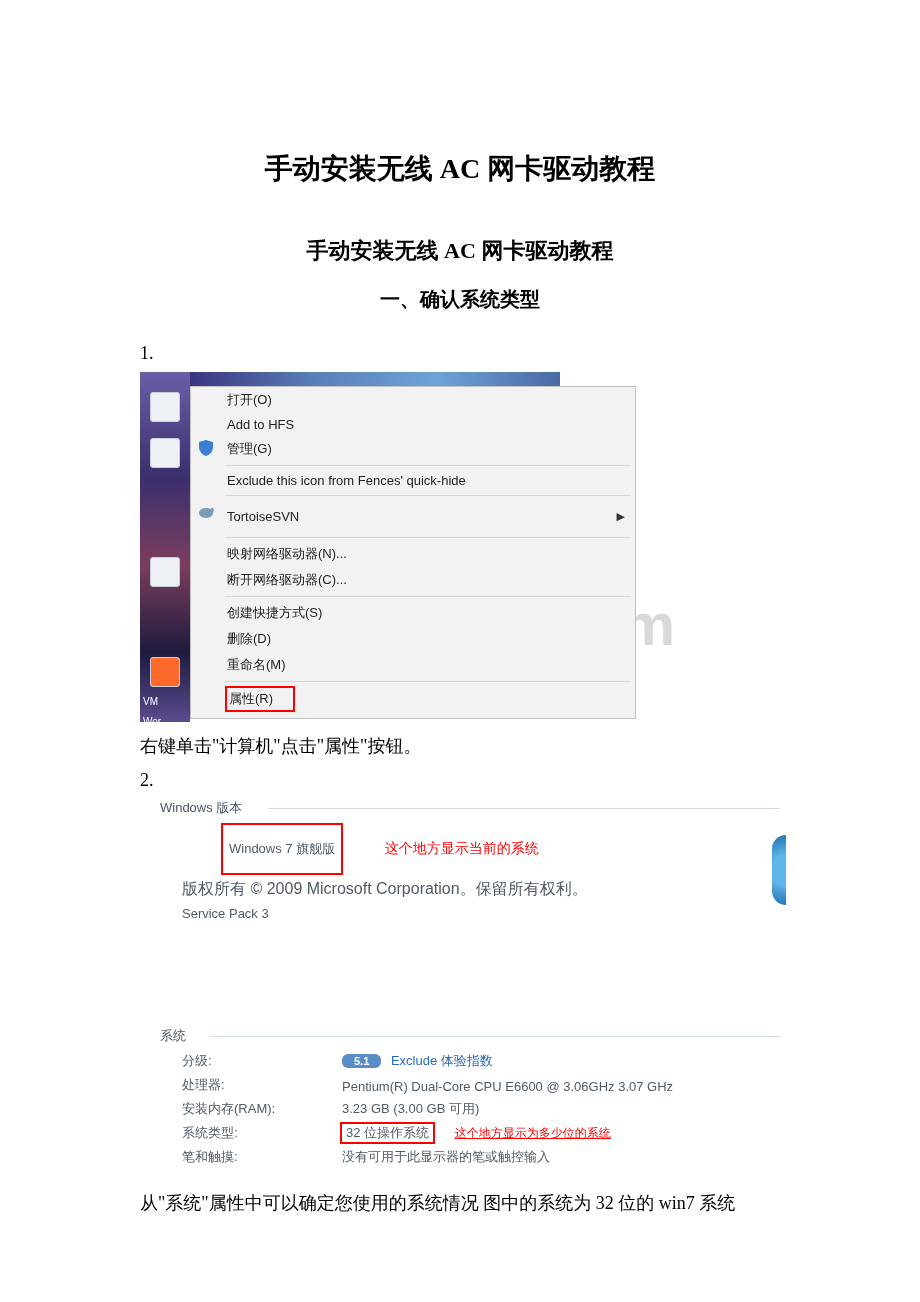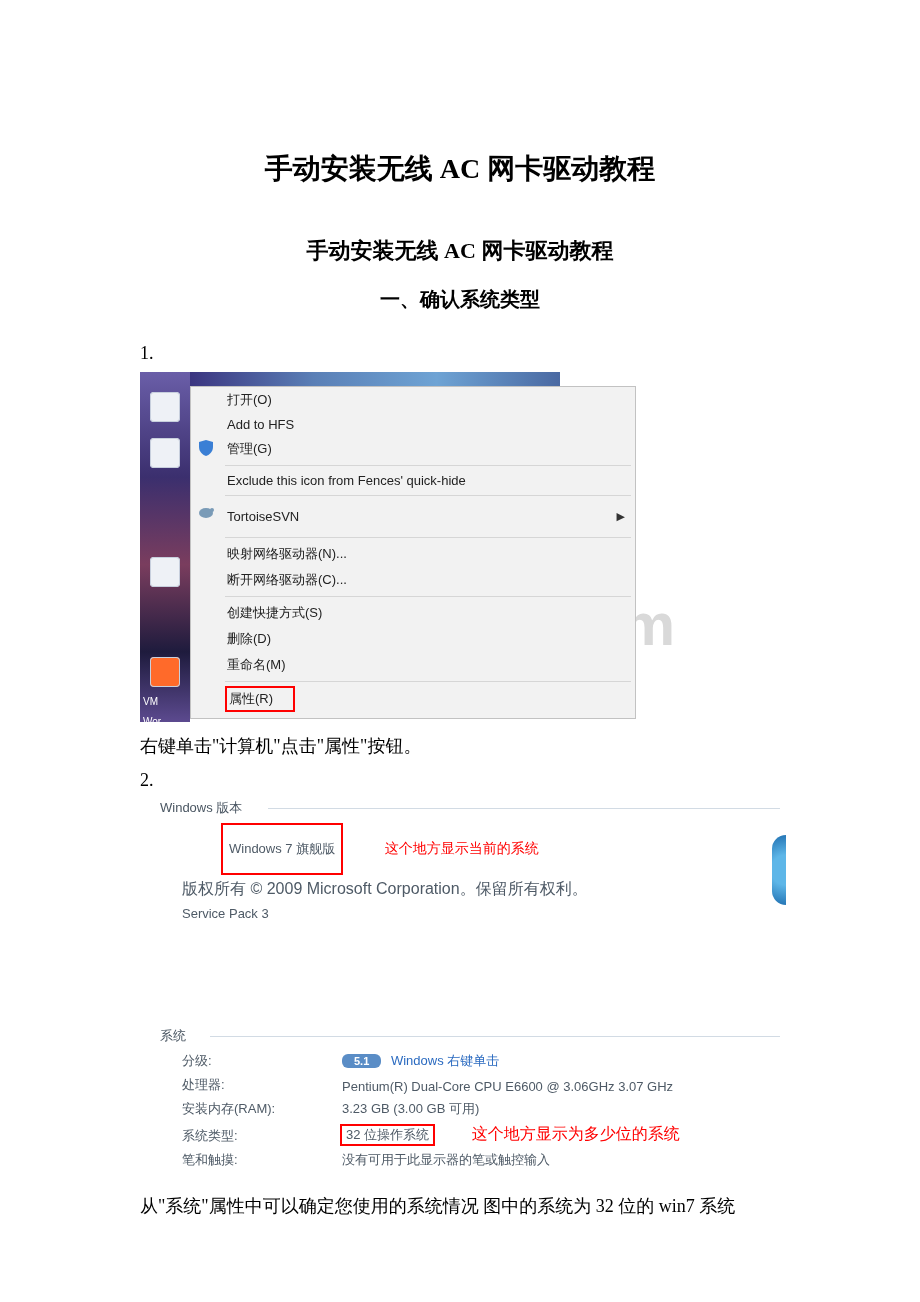--- a/index.html
+++ b/index.html
@@ -210,22 +210,23 @@
     .wei-link {
       color: #2a6ac0;
     }
     .bit-box {
       display: inline-block;
       outline: 2px solid #ff0000;
       padding: 0 4px;
     }
     .red-note2 {
       color: #ff0000;
-      margin-left: 35px;
-      font-size: 16px;
+      margin-left: 18px;
+      font-size: 12px;
+      text-decoration: underline;
     }
     .spacer-gap { height: 100px; }
   </style>
 </head>
 <body>
 
 <div class="watermark">www.bdocx.com</div>
 
 <div class="page">
 
@@ -325,21 +326,21 @@
     <div class="group-header">
       <span>系统</span>
       <div class="group-line group-line2"></div>
     </div>
 
     <div class="sys-table">
       <div class="sys-row">
         <div class="sys-label">分级:</div>
         <div class="sys-value">
           <span class="wei-badge">5.1</span>
-          <span class="wei-link">Windows 右键单击</span>
+          <span class="wei-link">Exclude 体验指数</span>
         </div>
       </div>
       <div class="sys-row">
         <div class="sys-label">处理器:</div>
         <div class="sys-value">Pentium(R) Dual-Core  CPU       E6600  @ 3.06GHz   3.07 GHz</div>
       </div>
       <div class="sys-row">
         <div class="sys-label">安装内存(RAM):</div>
         <div class="sys-value">3.23 GB (3.00 GB 可用)</div>
       </div>

